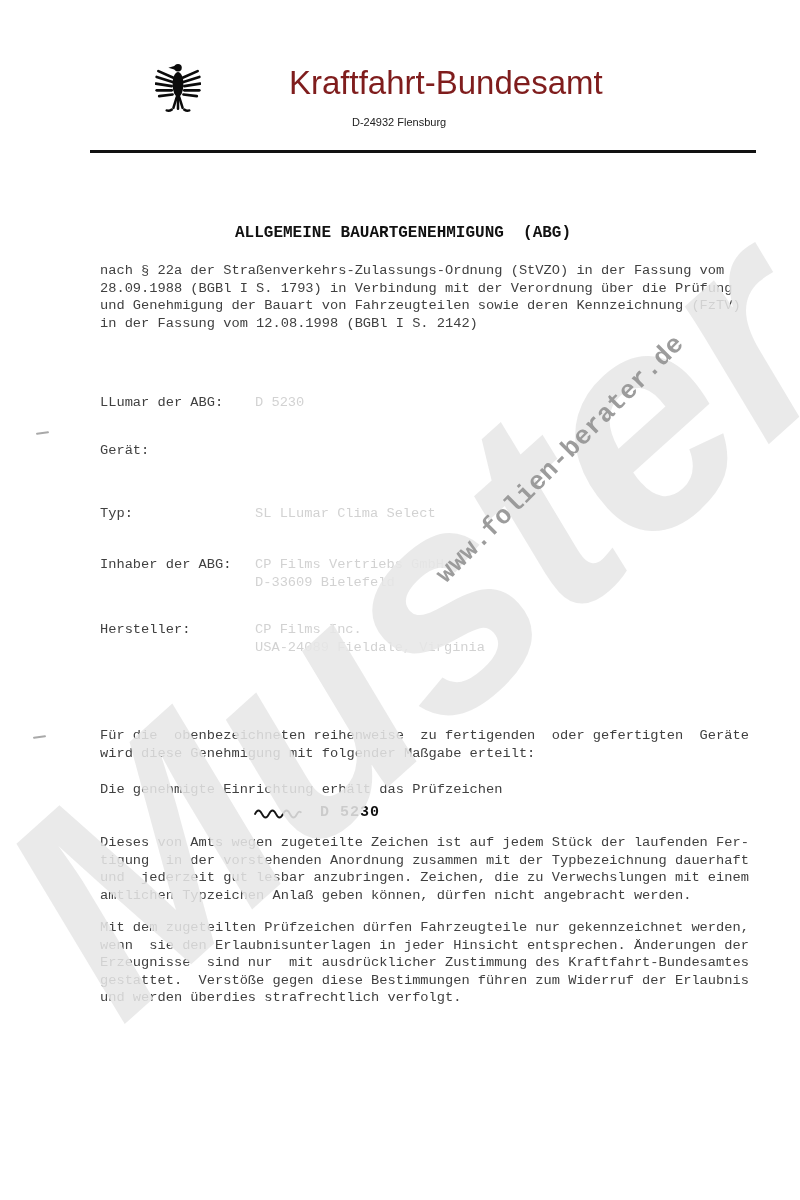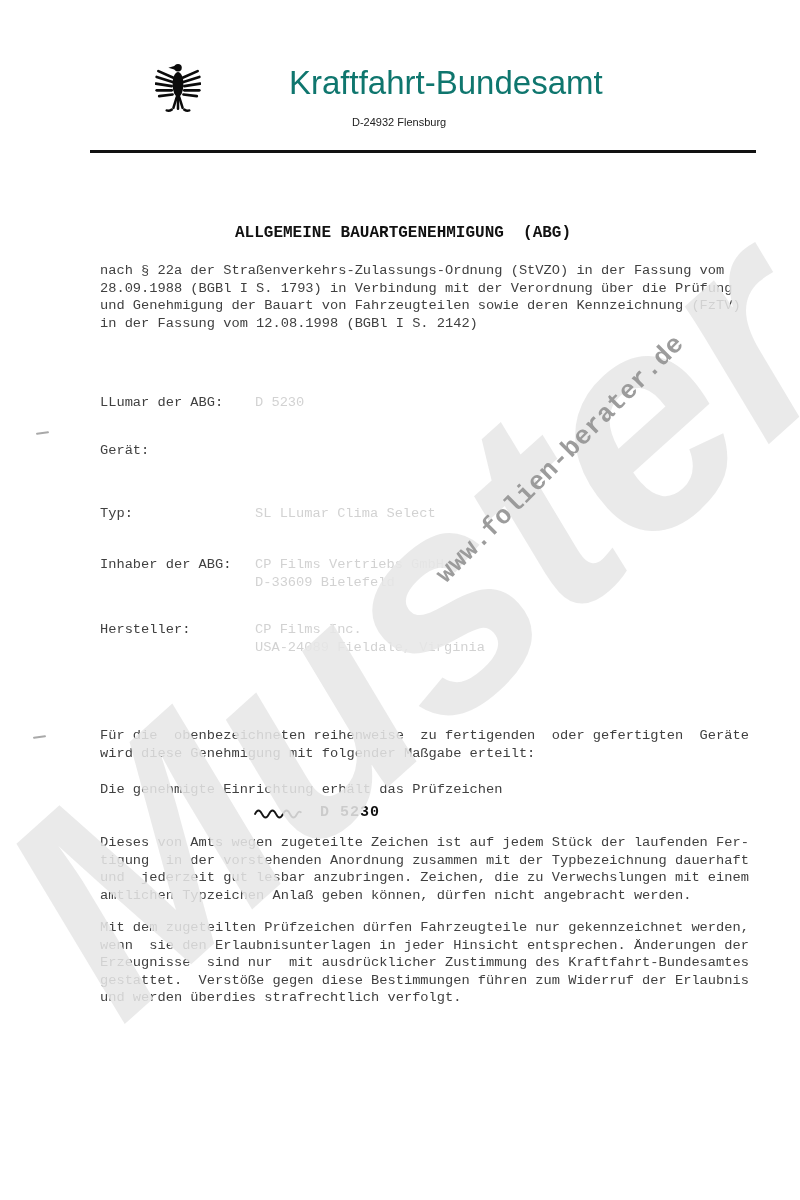--- a/index.html
+++ b/index.html
@@ -6,21 +6,21 @@
   .page{
     position:relative;width:800px;height:1200px;background:#ffffff;
     overflow:hidden;font-family:"Liberation Mono","DejaVu Sans Mono",monospace;
     color:#1f1f1f;
   }
   .abs{position:absolute;}
   .pre{white-space:pre;}
   .mono{font-family:"Liberation Mono","DejaVu Sans Mono",monospace;font-size:13.7px;line-height:17.5px;color:#404040;}
   
   .eagle{left:155px;top:56px;width:46px;height:62px;}
-  .agency-name{left:289px;top:64px;font-family:"Liberation Sans",sans-serif;font-size:33px;color:#0f766e;letter-spacing:0px;}
+  .agency-name{left:289px;top:64px;font-family:"Liberation Sans",sans-serif;font-size:33px;color:#7f1d1d;letter-spacing:0px;}
   .agency-address{left:332px;top:116px;font-family:"Liberation Sans",sans-serif;font-size:11px;color:#222;padding-left:20px;}
   .header-rule{left:90px;top:150px;width:666px;height:2.5px;background:#111;}
   
   .doc-title{left:235px;top:225px;font-size:16px;font-weight:bold;color:#111;}
   .legal{left:100px;top:262px;}
   .field-label{left:100px;}
   .field-value{left:255px;color:#d2d2d2;}
   .row1{top:394px;} .row2{top:442px;} .row3{top:505px;} .row4{top:556px;} .row5{top:621px;}
   .grant{left:100px;top:727px;}
   .mark-intro{left:100px;top:781px;}

